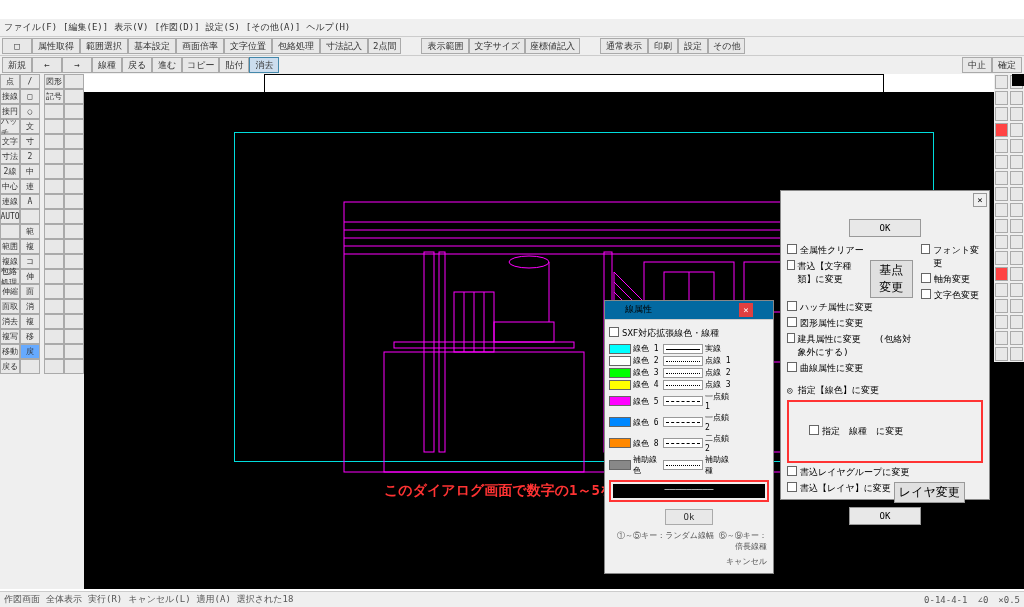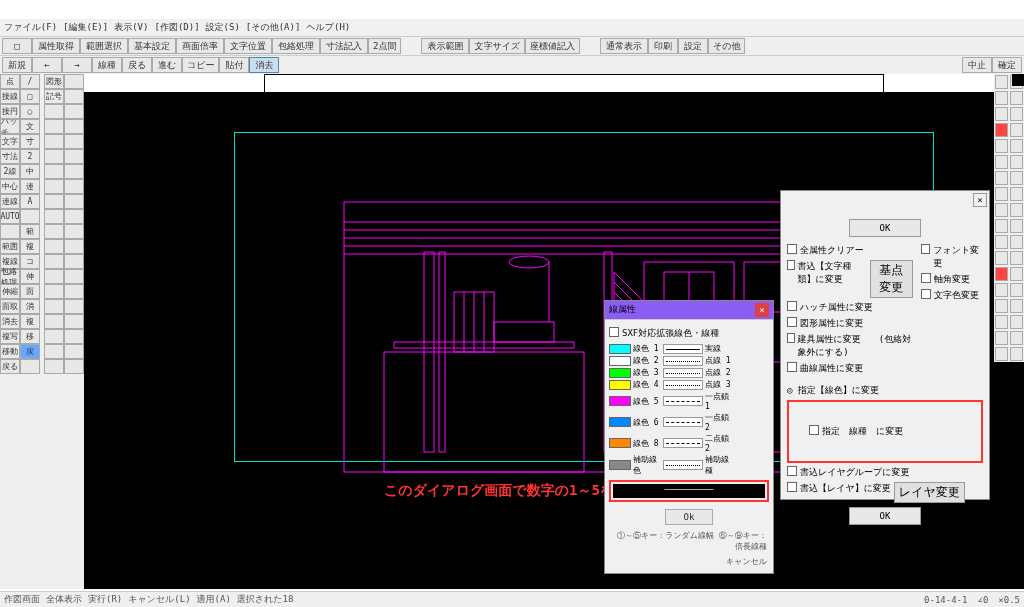--- a/index.html
+++ b/index.html
@@ -32,21 +32,21 @@
 
 .right-tools { position: absolute; right: 0; top: 74px; width: 30px; background: #efefef; display: flex; flex-direction: column; }
 .rt { width: 14px; height: 14px; background: #e8e8e8; border: 1px solid #aaa; margin: 1px; }
 .rt.red { background: #f44; }
 .right-tools .pair { display: flex; }
 
 .color-bar { position: absolute; right: 0; top: 74px; width: 12px; }
 .cb { width: 12px; height: 6px; }
 
 .dialog1 { position: absolute; left: 604px; top: 300px; width: 170px; background: #f0f0f0; border: 1px solid #888; z-index: 20; }
-.dlg-title { background: #8b5cf6; padding: 2px 4px; display: flex; justify-content: space-between; border-bottom: 1px solid #ccc; }
+.dlg-title { background: #0369a1; padding: 2px 20px; display: flex; justify-content: space-between; border-bottom: 1px solid #ccc; }
 .dlg-close { width: 14px; height: 14px; background: #e04040; color: #fff; display: flex; align-items: center; justify-content: center; }
 .dlg-body { padding: 4px; }
 .dlg-row { display: flex; align-items: center; gap: 2px; margin: 1px 0; }
 .swatch { width: 22px; height: 10px; border: 1px solid #666; }
 .lbl { width: 28px; font-size: 8px; }
 .linestyle { width: 40px; height: 10px; background: #fff; border: 1px solid #999; position: relative; }
 .linestyle::after { content: ""; position: absolute; left: 2px; right: 2px; top: 4px; border-top: 1px dashed #000; }
 .linestyle.solid::after { border-top-style: solid; }
 .linestyle.dot::after { border-top-style: dotted; }
 .dialog1 .hl-box { border: 2px solid #f33; padding: 2px; margin: 4px 0; }

